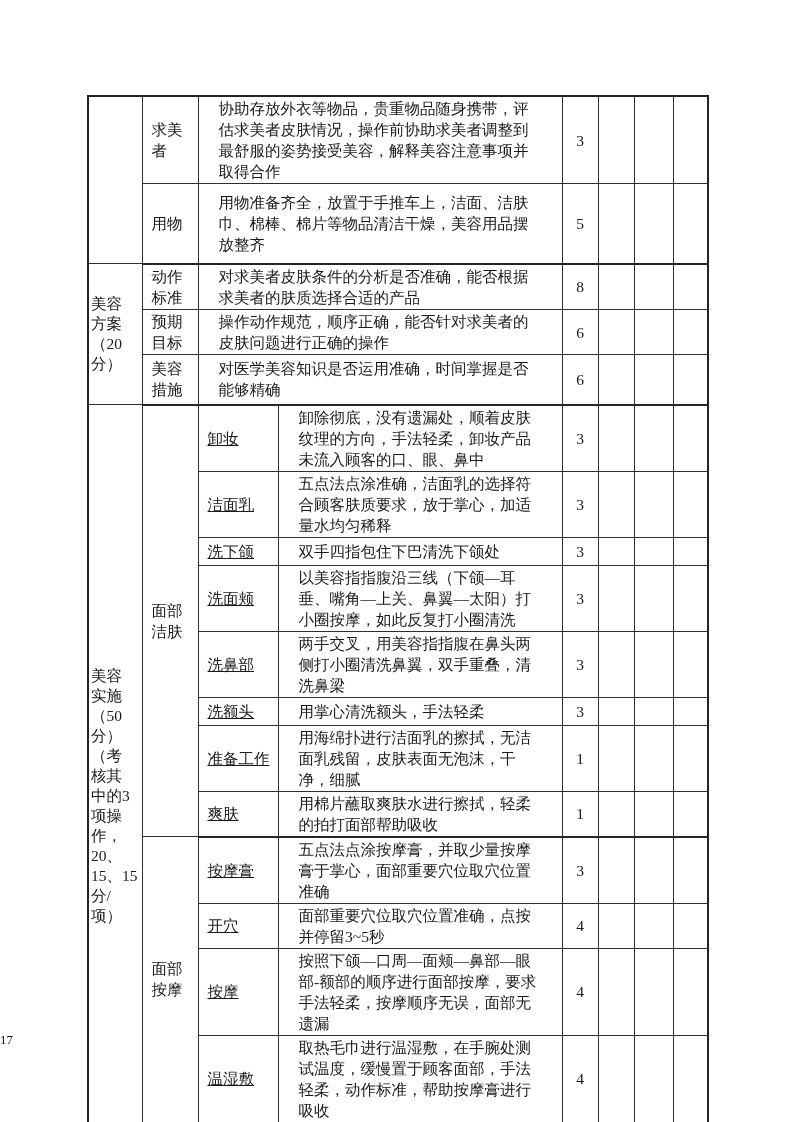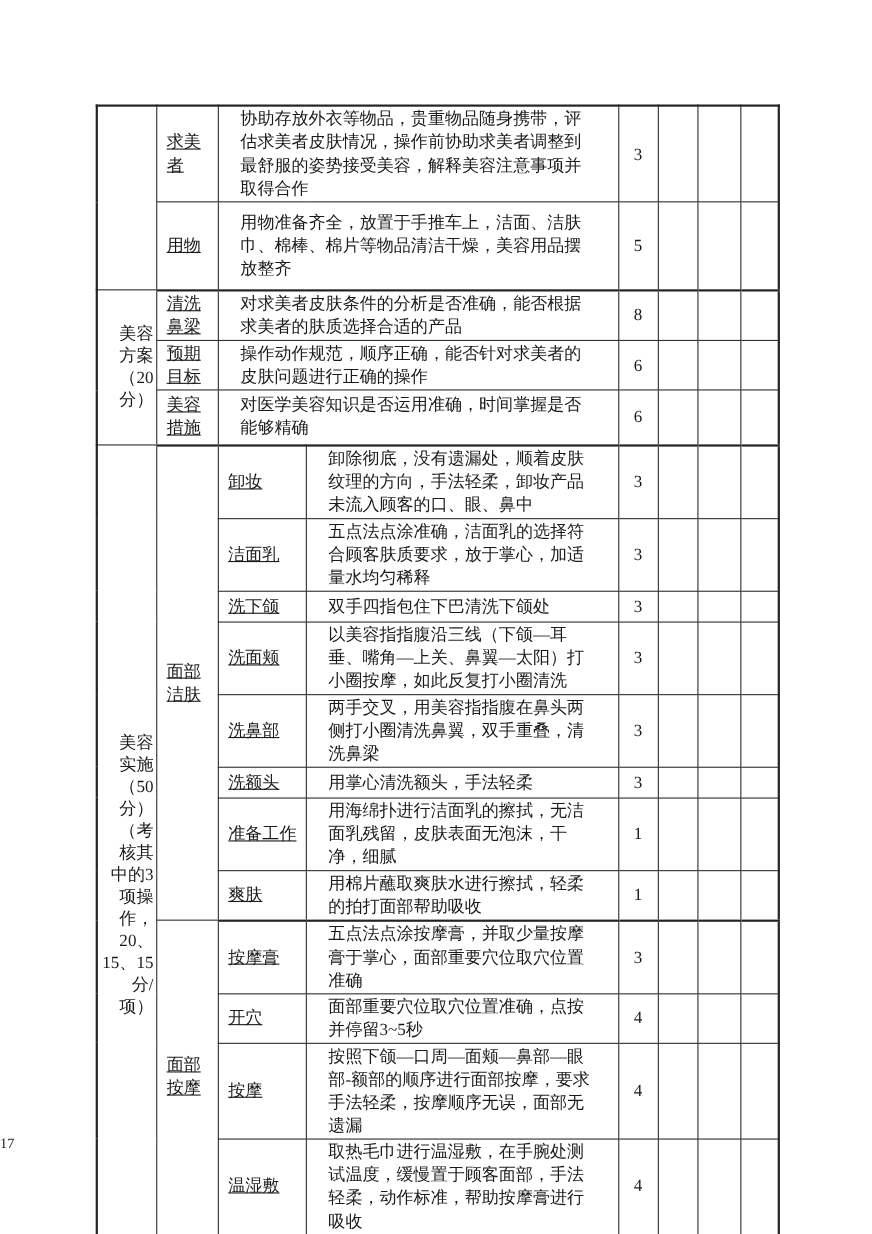--- a/index.html
+++ b/index.html
@@ -9,22 +9,22 @@
     position:absolute;left:87px;top:95px;width:622px;
     border-collapse:collapse;table-layout:fixed;
     border:2px solid #242424;
   }
   td{
     border:1px solid #2e2e2e;
     font-size:15.5px;line-height:21px;
     vertical-align:middle;padding:0;overflow:hidden;
     word-wrap:break-word;
   }
-  td.cat{text-align:right;white-space:pre-line;line-height:20px;padding:1px 2px;}
-  td.sub{padding:1px 3px 1px 9px;text-decoration:underline;}
+  td.cat{text-align:left;white-space:pre-line;line-height:20px;padding:1px 2px;}
+  td.sub{padding:1px 3px 1px 9px;}
   td.item{padding:1px 4px 1px 9px;text-decoration:underline;}
   td.desc{padding:1px 20px;}
   td.score{text-align:center;}
   td.blank{}
   tr.section-end td{border-bottom:2px solid #242424;}
   .page-number{
     position:absolute;left:0;top:1032px;width:793px;
     font-size:13px;color:#1a1a1a;
   }
 </style>
@@ -62,21 +62,21 @@
       <td class="blank"></td>
       <td class="blank"></td>
       <td class="blank"></td>
     </tr>
 
     <tr style="height:46px">
       <td class="cat" rowspan="3">美容
 方案
 （20
 分）</td>
-      <td class="sub">清洗鼻梁</td>
+      <td class="sub">动作标准</td>
       <td class="desc" colspan="2">对求美者皮肤条件的分析是否准确，能否根据求美者的肤质选择合适的产品</td>
       <td class="score">8</td>
       <td class="blank"></td>
       <td class="blank"></td>
       <td class="blank"></td>
     </tr>
     <tr style="height:42px">
       <td class="sub">预期目标</td>
       <td class="desc" colspan="2">操作动作规范，顺序正确，能否针对求美者的皮肤问题进行正确的操作</td>
       <td class="score">6</td>

